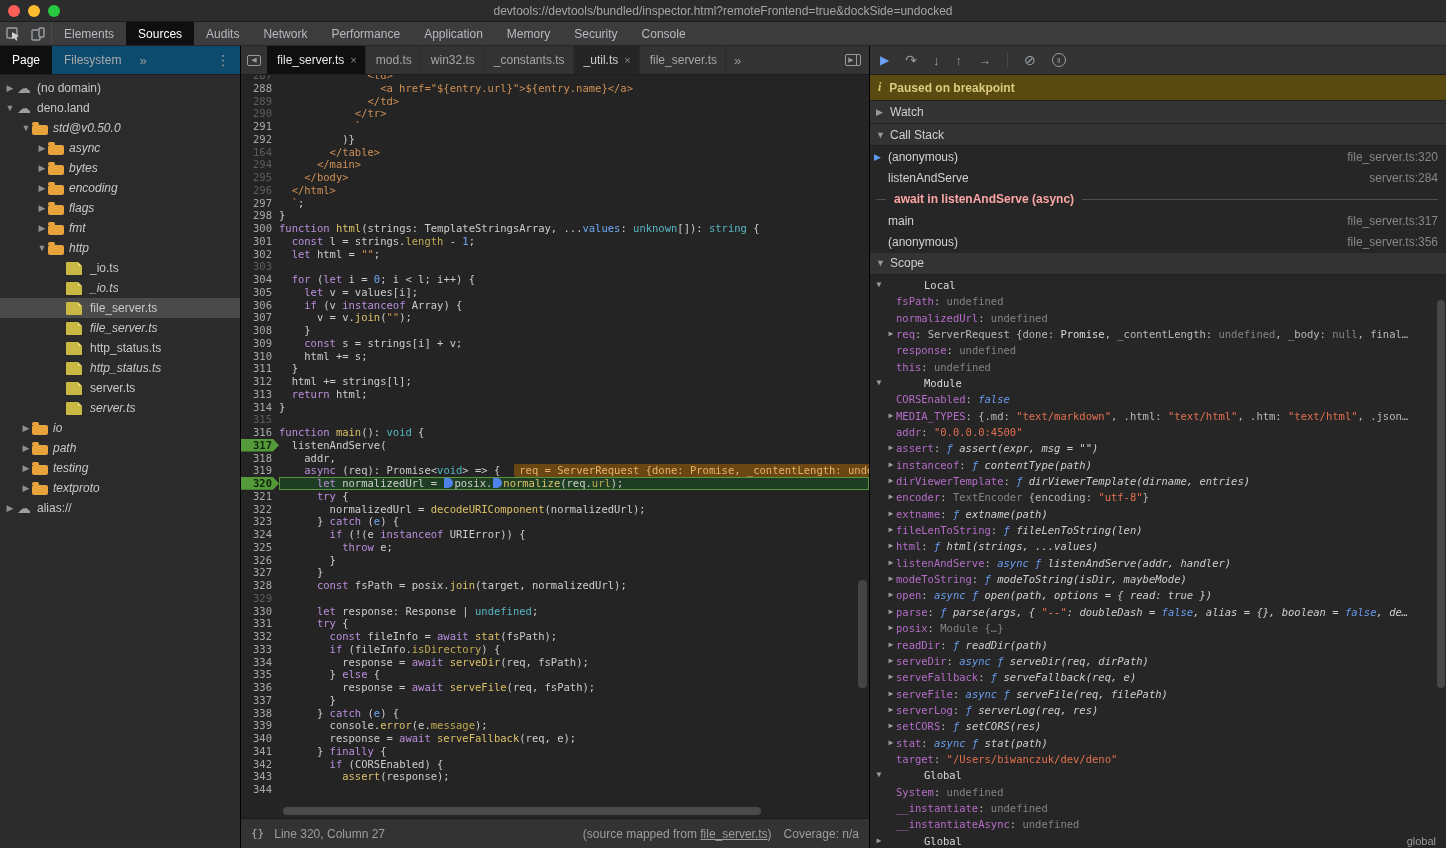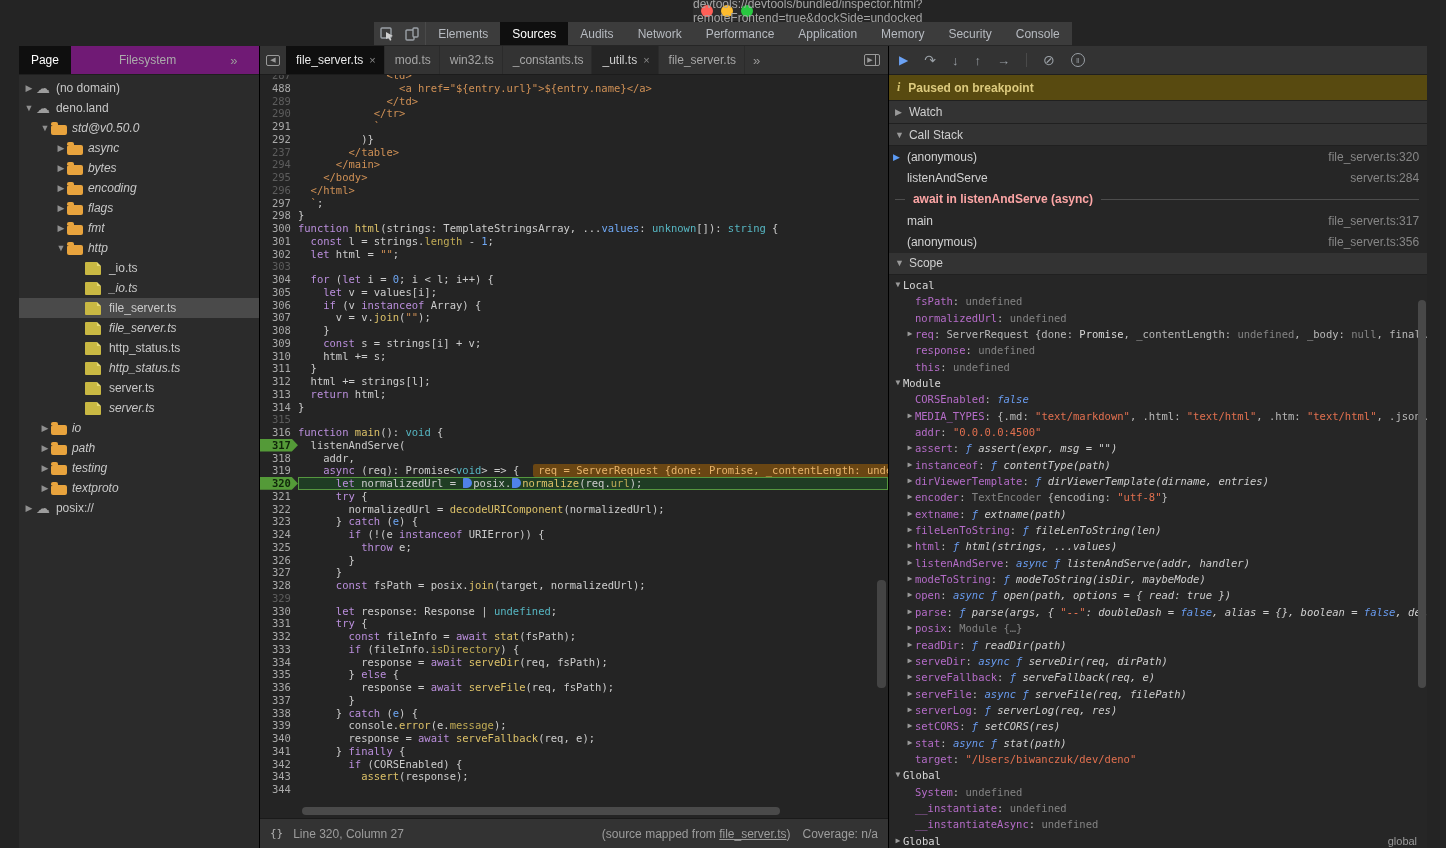--- a/index.html
+++ b/index.html
@@ -1,18 +1,18 @@
 <!DOCTYPE html>
 <html><head>
 <meta charset="utf-8">
 <style>
   * { margin:0; padding:0; box-sizing:border-box; }
   html,body { width:1446px; height:848px; overflow:hidden; background:#1e1e1e; }
   #win { width:1446px; height:848px; display:flex; flex-direction:column;
-         font-family:"Liberation Sans", sans-serif; color:#bdc1c6; background:#242424;align-items:center; }
+         font-family:"Liberation Sans", sans-serif; color:#bdc1c6; background:#242424; }
 
   
   .titlebar { height:22px; background:#2c2c2c; display:flex; align-items:center; position:relative;
               border-bottom:1px solid #1b1b1b; flex:0 0 22px;}
   .lights { display:flex; gap:8px; margin-left:8px; }
   .light { width:12px; height:12px; border-radius:50%; }
   .l-red{background:#ff5f57}.l-yellow{background:#febc2e}.l-green{background:#28c840}
   .wtitle { position:absolute; left:0; right:0; text-align:center; font-size:12px; color:#a5a5a5; }
 
   
@@ -25,22 +25,22 @@
 
   
   .cols { flex:1; display:flex; min-height:0; }
   .sidebar { width:241px; flex:0 0 241px; background:#2b2b2b; border-right:1px solid #000;
              display:flex; flex-direction:column; }
   .editorcol { width:629px; flex:0 0 629px; background:#242424; border-right:1px solid #000;
                display:flex; flex-direction:column; }
   .rightcol { flex:1; background:#262626; display:flex; flex-direction:column; position:relative; }
 
   
-  .navrow { height:29px; flex:0 0 29px; background:#701a75; display:flex; align-items:stretch;
-            border-bottom:1px solid #1f1f1f; font-size:12px;gap:36px; }
+  .navrow { height:29px; flex:0 0 29px; background:#0c4a6e; display:flex; align-items:stretch;
+            border-bottom:1px solid #1f1f1f; font-size:12px; }
   .navtab { padding:0 12px; line-height:29px; color:#ababab; }
   .navtab.active { background:#0f0f0f; color:#fff; }
   .nav-chevron { line-height:29px; color:#9a9a9a; padding:0 6px; font-size:13px; }
   .nav-dots { margin-left:auto; line-height:29px; padding:0 10px; color:#9a9a9a; font-size:14px; }
 
   
   .tree { flex:1; overflow:hidden; padding-top:3px; font-size:12px; }
   .trow { height:20px; display:flex; align-items:center; white-space:nowrap; color:#c8c8c8; }
   .trow.sel { background:#4a4a4a; }
   .tarrow { width:12px; text-align:center; color:#8f8f8f; font-size:9px; flex:0 0 12px; }
@@ -135,21 +135,21 @@
   .csloc { margin-left:auto; color:#868686; }
   .csasync { color:#fca5a5; display:flex; align-items:center; gap:8px; padding:0 8px 0 6px;font-weight:bold; }
   .csasync::before { content:""; width:10px; border-top:1px solid #4d4d4d; }
   .csasync::after { content:""; flex:1; border-top:1px solid #4d4d4d; }
 
   .scope { flex:1; overflow:hidden; font-family:"DejaVu Sans Mono", monospace; font-size:10.5px;
            padding-top:2px; }
   .srow { height:16.35px; line-height:16.35px; white-space:pre; display:flex; padding-left:4px; }
   .srow .sa { width:10px; flex:0 0 10px; color:#9a9a9a; font-size:8px; text-align:center; }
   .srow .ind { width:12px; flex:0 0 12px; }
-  .ssec { color:#d8d8d8; }
+  .ssec { color:#d8d8d8;margin-left:40px; }
   .pn { color:#b56cc8; }
   .vw{color:#b9b9b9}.vg{color:#838383}.vb{color:#dadada;font-weight:normal}.vr{color:#e2704f}
   .vbl{color:#699cf0;font-style:italic}.vi{color:#cfcfcf;font-style:italic}
   .vri{color:#e2704f;font-style:italic}.vbi{color:#699cf0;font-style:italic}
   .sright { margin-left:auto; padding-right:10px; color:#9a9a9a; font-family:"Liberation Sans",sans-serif;
             font-size:11px; }
   .rscroll { position:absolute; right:1px; top:254px; width:8px; height:388px; background:#484848;
              border-radius:4px; }
 </style>
 </head>
@@ -305,21 +305,21 @@
             <span class="tlabel it">testing</span>
           </div>
           <div class="trow" style="padding-left: 20px;">
             <span class="tarrow">▶</span>
             <span class="ticon folder"></span>
             <span class="tlabel it">textproto</span>
           </div>
           <div class="trow" style="padding-left: 4px;">
             <span class="tarrow">▶</span>
             <span class="ticon cloud">☁</span>
-            <span class="tlabel">posix://</span>
+            <span class="tlabel">alias://</span>
           </div>
         </div>
     </div>
 
     <div class="editorcol">
       <div class="edtabs" id="edtabs">
         <span class="hidenav">
             <span class="box">◀</span>
           </span>
       <span class="edtab selected">
@@ -346,26 +346,26 @@
           <span class="paneltoggle">
             <span class="box">
               <span class="tri">▶</span>
               <span class="bar"></span>
             </span>
           </span>
         </div>
       <div class="codearea">
         <div class="codelines" id="codelines">
             <div class="cl"><span class="gut dim">287</span><span class="ct"><span class="s">              &lt;td&gt;</span></span></div>
-            <div class="cl"><span class="gut">488</span><span class="ct"><span class="s">                &lt;a href="${entry.url}"&gt;${entry.name}&lt;/a&gt;</span></span></div>
+            <div class="cl"><span class="gut">288</span><span class="ct"><span class="s">                &lt;a href="${entry.url}"&gt;${entry.name}&lt;/a&gt;</span></span></div>
             <div class="cl"><span class="gut dim">289</span><span class="ct"><span class="s">              &lt;/td&gt;</span></span></div>
             <div class="cl"><span class="gut dim">290</span><span class="ct"><span class="s">            &lt;/tr&gt;</span></span></div>
             <div class="cl"><span class="gut">291</span><span class="ct"><span class="s">            `</span></span></div>
             <div class="cl"><span class="gut">292</span><span class="ct"><span class="d">          )}</span></span></div>
-            <div class="cl"><span class="gut dim">237</span><span class="ct"><span class="s">        &lt;/table&gt;</span></span></div>
+            <div class="cl"><span class="gut dim">164</span><span class="ct"><span class="s">        &lt;/table&gt;</span></span></div>
             <div class="cl"><span class="gut dim">294</span><span class="ct"><span class="s">      &lt;/main&gt;</span></span></div>
             <div class="cl"><span class="gut dim">295</span><span class="ct"><span class="s">    &lt;/body&gt;</span></span></div>
             <div class="cl"><span class="gut dim">296</span><span class="ct"><span class="s">  &lt;/html&gt;</span></span></div>
             <div class="cl"><span class="gut">297</span><span class="ct"><span class="s">  `</span><span class="d">;</span></span></div>
             <div class="cl"><span class="gut">298</span><span class="ct"><span class="d">}</span></span></div>
             <div class="cl"><span class="gut">300</span><span class="ct"><span class="k">function </span><span class="f">html</span><span class="d">(strings: TemplateStringsArray, ...</span><span class="n">values</span><span class="d">: </span><span class="t">unknown</span><span class="d">[]): </span><span class="t">string</span><span class="d"> {</span></span></div>
             <div class="cl"><span class="gut">301</span><span class="ct"><span class="d">  </span><span class="k">const</span><span class="d"> l = strings.</span><span class="p">length</span><span class="d"> - </span><span class="n">1</span><span class="d">;</span></span></div>
             <div class="cl"><span class="gut">302</span><span class="ct"><span class="d">  </span><span class="k">let</span><span class="d"> html = </span><span class="s">""</span><span class="d">;</span></span></div>
             <div class="cl"><span class="gut dim">303</span><span class="ct"></span></div>
             <div class="cl"><span class="gut">304</span><span class="ct"><span class="d">  </span><span class="k">for</span><span class="d"> (</span><span class="k">let</span><span class="d"> i = </span><span class="n">0</span><span class="d">; i &lt; l; i++) {</span></span></div>

